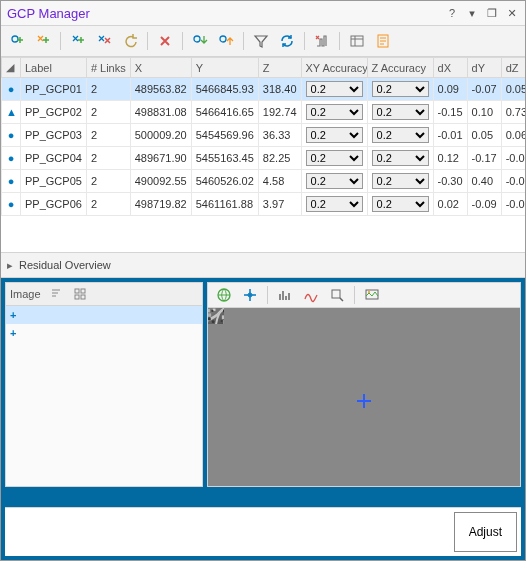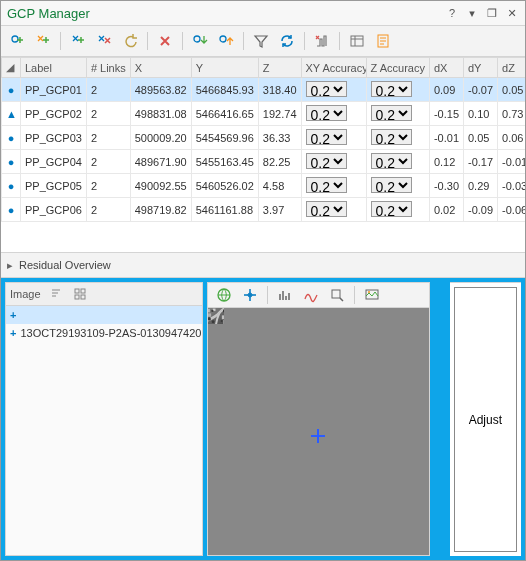--- a/index.html
+++ b/index.html
@@ -1,39 +1,39 @@
 <!DOCTYPE html>
 <html><head>
 <meta charset="utf-8">
 <style>
   html,body{margin:0;padding:0;font-family:"Segoe UI",Arial,sans-serif;font-size:11px;color:#333;background:#fff}
   .window{width:524px;height:559px;border:1px solid #999;display:flex;flex-direction:column;background:#fff}
   
   .titlebar{display:flex;align-items:center;height:24px;padding:0 4px;border-bottom:1px solid #d4d4d4;background:#f7f7f7}
-  .titlebar .title{color:#15803d;font-size:13px;flex:1;padding-left:2px}
+  .titlebar .title{color:#6d28d9;font-size:13px;flex:1;padding-left:2px}
   .titlebar .tb-btn{width:18px;height:18px;display:flex;align-items:center;justify-content:center;color:#555;margin-left:2px;cursor:pointer}
   
   .toolbar{display:flex;align-items:center;height:26px;padding:2px 4px;background:#f3f3f3;border-bottom:1px solid #d4d4d4;gap:2px}
   .tbtn{width:22px;height:22px;display:flex;align-items:center;justify-content:center;cursor:pointer;border:1px solid transparent;border-radius:2px}
   .sep{width:1px;height:18px;background:#ccc;margin:0 3px}
   
   .table-wrap{flex:0 0 auto;height:195px;overflow:auto;border-bottom:1px solid #d4d4d4}
   table{border-collapse:collapse;width:100%;font-size:11px}
   th{background:#f0f0f0;border:1px solid #d9d9d9;padding:3px 4px;text-align:left;font-weight:normal;color:#555;white-space:nowrap;position:relative;cursor:pointer}
   td{border:1px solid #e8e8e8;padding:3px 4px;white-space:nowrap}
   td.num{text-align:left;color:#333}
   tr.sel td{background:#cfe8ff}
   .rowicon{width:10px;display:inline-block;text-align:center;color:#0079c1}
-  .acc-sel{width:41px;font-size:14px;border:1px solid #999;height:16px;box-sizing:border-box}
+  .acc-sel{width:57px;font-size:11px;border:1px solid #999;height:16px;box-sizing:border-box}
   .col-icon{width:18px}
   
   .section-hdr{display:flex;align-items:center;height:24px;padding:0 6px;background:#f3f3f3;border-bottom:1px solid #d4d4d4;cursor:pointer;color:#444}
   .section-hdr .chev{width:12px;display:inline-block;color:#666}
   
-  .lower{flex:1;display:flex;flex-direction:row;padding:4px;gap:20px;background:#0ea5e9;min-height:0}
+  .lower{flex:1;display:flex;flex-direction:column;padding:4px;gap:20px;background:#0369a1;min-height:0}
   .lower-content{flex:1;display:flex;gap:4px;min-height:0}
   .img-panel{width:196px;display:flex;flex-direction:column;border:1px solid #d4d4d4;background:#fafafa}
   .img-hdr{display:flex;align-items:center;height:22px;background:#efefef;border-bottom:1px solid #d4d4d4;padding:0 4px;gap:6px;color:#555}
   .img-list{flex:1;overflow:auto;font-size:11px}
   .img-item{display:flex;align-items:center;height:18px;padding:0 4px;gap:4px;white-space:nowrap;cursor:pointer}
   .img-item.sel{background:#cfe8ff}
   .plus{color:#0079c1;font-weight:bold;width:10px}
   .view-panel{flex:1;display:flex;flex-direction:column;border:1px solid #d4d4d4}
   .view-tb{display:flex;align-items:center;height:24px;background:#f3f3f3;border-bottom:1px solid #d4d4d4;padding:0 4px;gap:2px}
   .view-body{flex:1;position:relative;overflow:hidden;background:#888}
@@ -219,21 +219,21 @@
           <tr>
             <td class="col-icon"><span class="rowicon">●</span></td>
             <td>PP_GCP05</td>
             <td class="num">2</td>
             <td class="num">490092.55</td>
             <td class="num">5460526.02</td>
             <td class="num">4.58</td>
             <td><select class="acc-sel"><option>0.2</option></select></td>
             <td><select class="acc-sel"><option>0.2</option></select></td>
             <td class="num">-0.30</td>
-            <td class="num">0.29</td>
+            <td class="num">0.40</td>
             <td class="num">-0.03</td>
           </tr>
           <tr>
             <td class="col-icon"><span class="rowicon">●</span></td>
             <td>PP_GCP06</td>
             <td class="num">2</td>
             <td class="num">498719.82</td>
             <td class="num">5461161.88</td>
             <td class="num">3.97</td>
             <td><select class="acc-sel"><option>0.2</option></select></td>
@@ -270,21 +270,20 @@
                 <rect x="7" y="7" width="4" height="4" fill="none" stroke="#888"></rect>
               </svg>
           </span>
         </div>
         <div class="img-list" id="imglist">
             <div class="img-item sel">
               <span class="plus">+</span>
             </div>
             <div class="img-item">
               <span class="plus">+</span>
-              <span>13OCT29193109-P2AS-0130947420</span>
             </div>
           </div>
       </div>
 
       <div class="view-panel">
         <div class="view-tb">
           <div class="tbtn">
             <svg viewBox="0 0 16 16">
                 <circle cx="8" cy="8" r="6" fill="none" stroke="#49a942" stroke-width="1.3"></circle>
                 <path d="M2 8h12M8 2c3 3 3 9 0 12M8 2c-3 3-3 9 0 12" fill="none" stroke="#49a942" stroke-width="1"></path>

